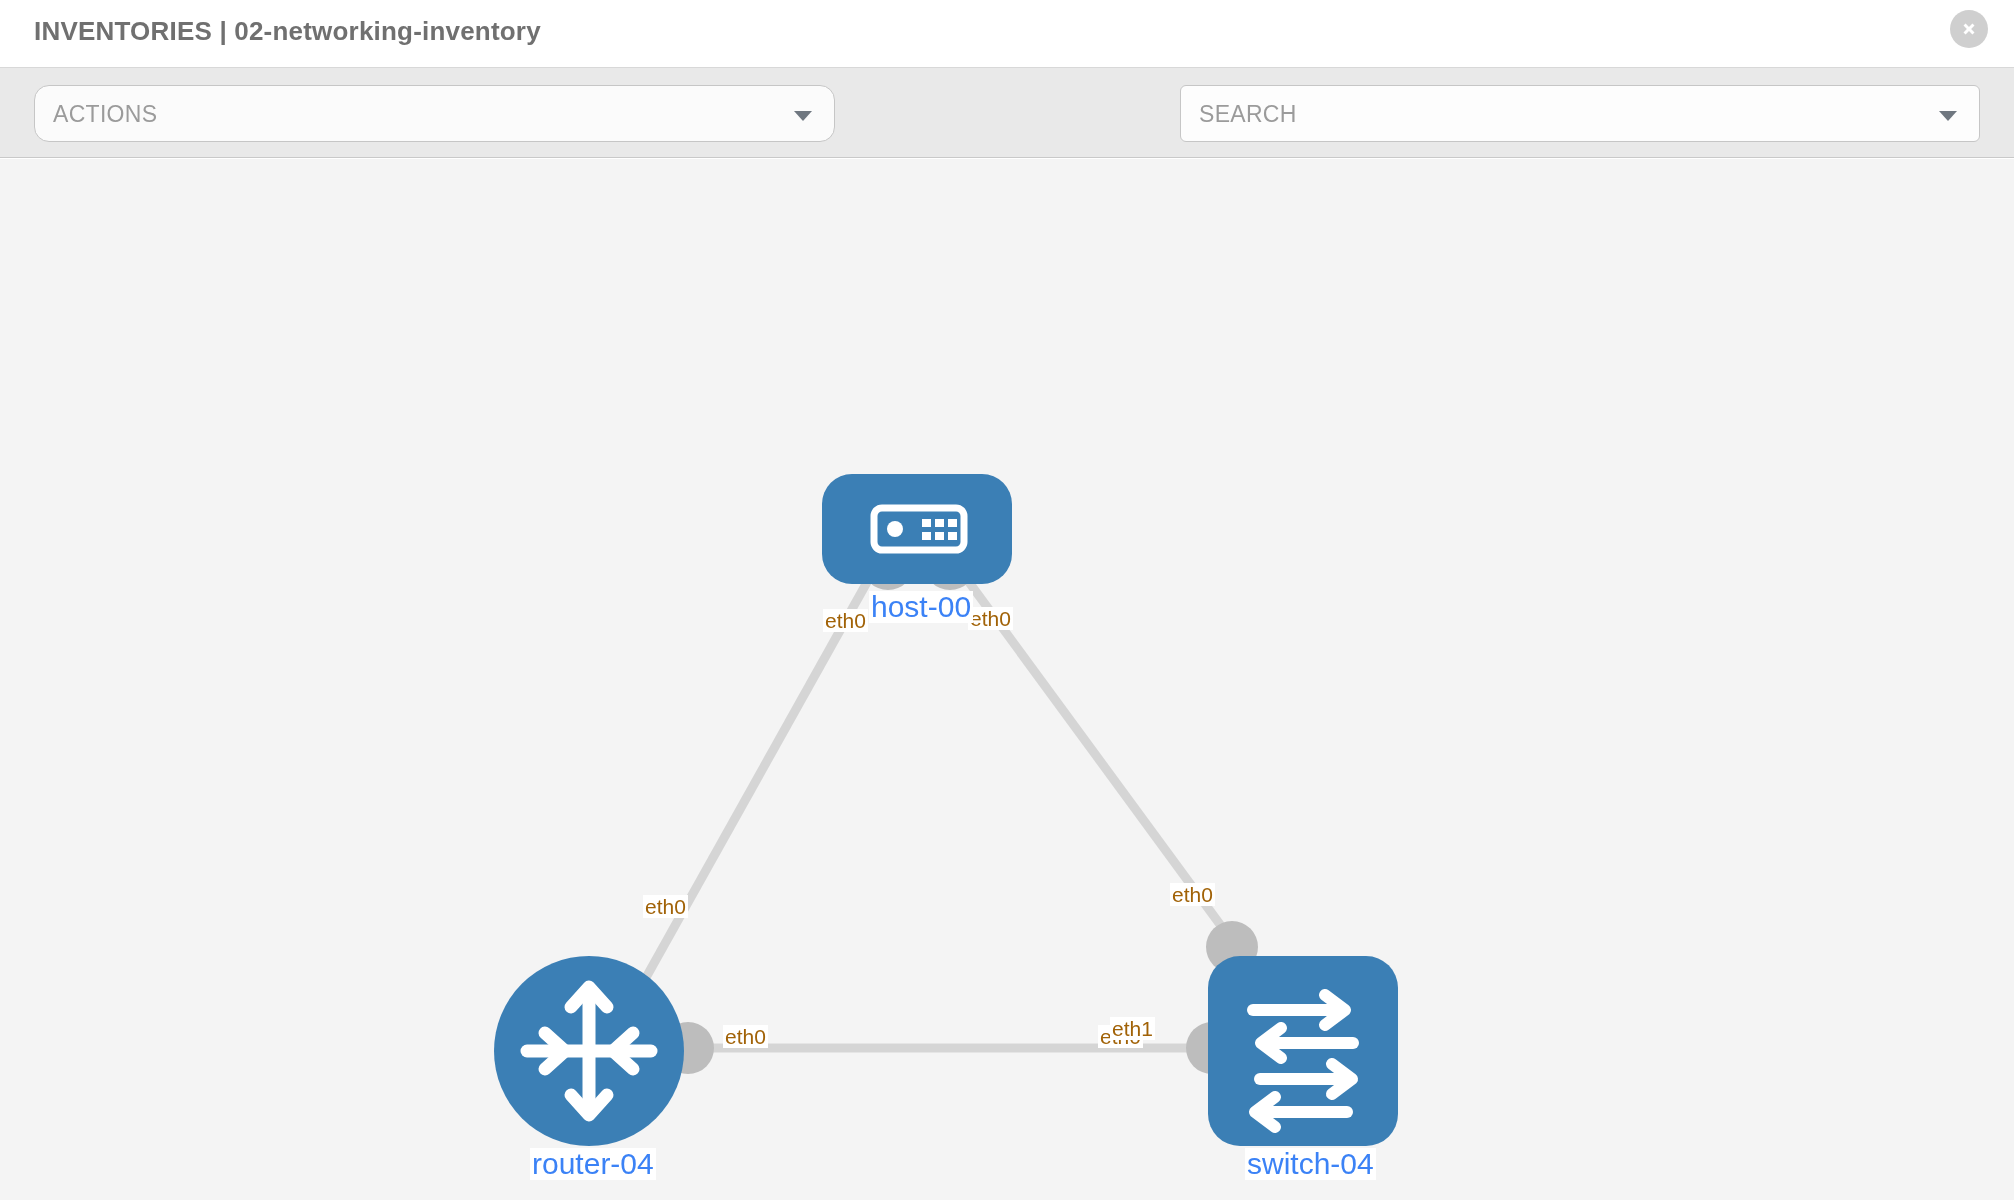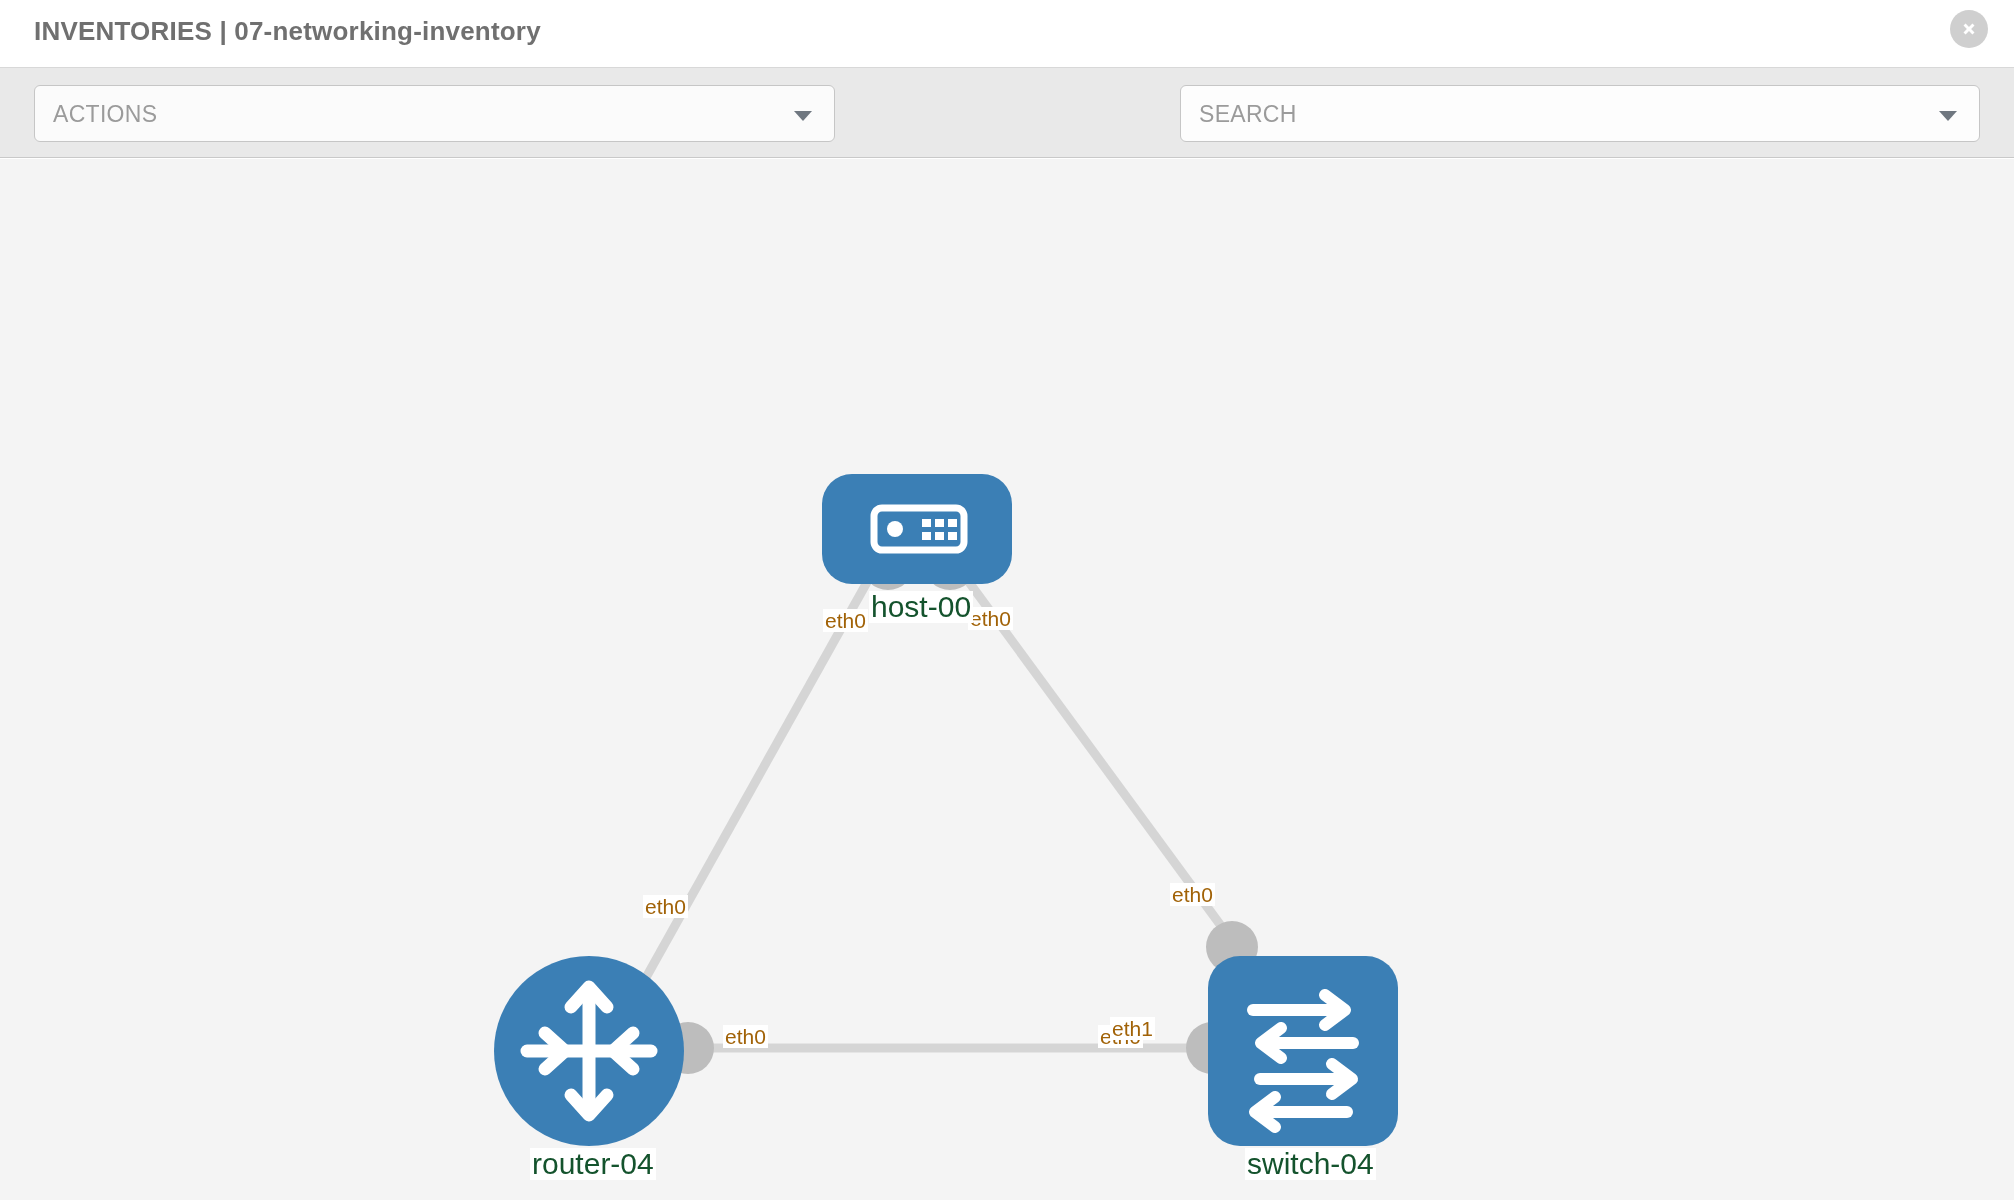--- a/index.html
+++ b/index.html
@@ -34,21 +34,21 @@
   
   .toolbar {
     position: absolute; left: 0; top: 68px; width: 2014px; height: 90px;
     background: #e9e9e9;
     border-bottom: 1px solid #c9c9c9;
   }
   .actions-select {
     position: absolute; left: 34px; top: 17px;
     width: 801px; height: 57px;
     background: #fbfbfb;
-    border: 1px solid #c6c6c6; border-radius: 6px;
+    border: 1px solid #c6c6c6; border-radius: 15px;
     cursor: pointer;
   }
   .actions-label {
     position: absolute; left: 18px; top: 15px;
     font-size: 23px; color: #9b9b9b; letter-spacing: 0.3px;
   }
   .caret {
     position: absolute; right: 22px; top: 25px;
     width: 0; height: 0;
     border-left: 9px solid transparent;
@@ -81,21 +81,21 @@
     width: 2014px; height: 1041px;
     background: #f4f4f4;
     overflow: hidden;
   }
   #topology { position: absolute; left: 0; top: 0; }
 
   
   .nlabel {
     position: absolute;
     background: #ffffff;
-    color: #14532d;
+    color: #3b82f6;
     white-space: nowrap;
     line-height: 1.05;
     padding: 0 2px;
   }
   .nlabel.host  { font-size: 30px; left: 869px; top: 432px; }
   .nlabel.router{ font-size: 30px; left: 530px; top: 989px; }
   .nlabel.switch{ font-size: 30px; left: 1245px; top: 989px; }
 
   .elabel {
     position: absolute;
@@ -113,21 +113,21 @@
   .e-router-r { left: 723px;  top: 866px; }
   .e-switch-l1{ left: 1098px; top: 866px; }
   .e-switch-l2{ left: 1110px; top: 858px; }
 </style>
 </head>
 <body>
 
 <div id="app">
 
   <div class="header">
-    <div class="header-title">INVENTORIES | 07-networking-inventory</div>
+    <div class="header-title">INVENTORIES | 02-networking-inventory</div>
     <div class="close-btn">
       <svg width="20" height="20" viewBox="0 0 20 20">
         <path d="M4.5 6.6 L6.6 4.5 L10 7.9 L13.4 4.5 L15.5 6.6 L12.1 10 L15.5 13.4 L13.4 15.5 L10 12.1 L6.6 15.5 L4.5 13.4 L7.9 10 Z" fill="#ffffff"></path>
       </svg>
     </div>
   </div>
 
   <div class="toolbar">
 
     <div class="actions-select">

